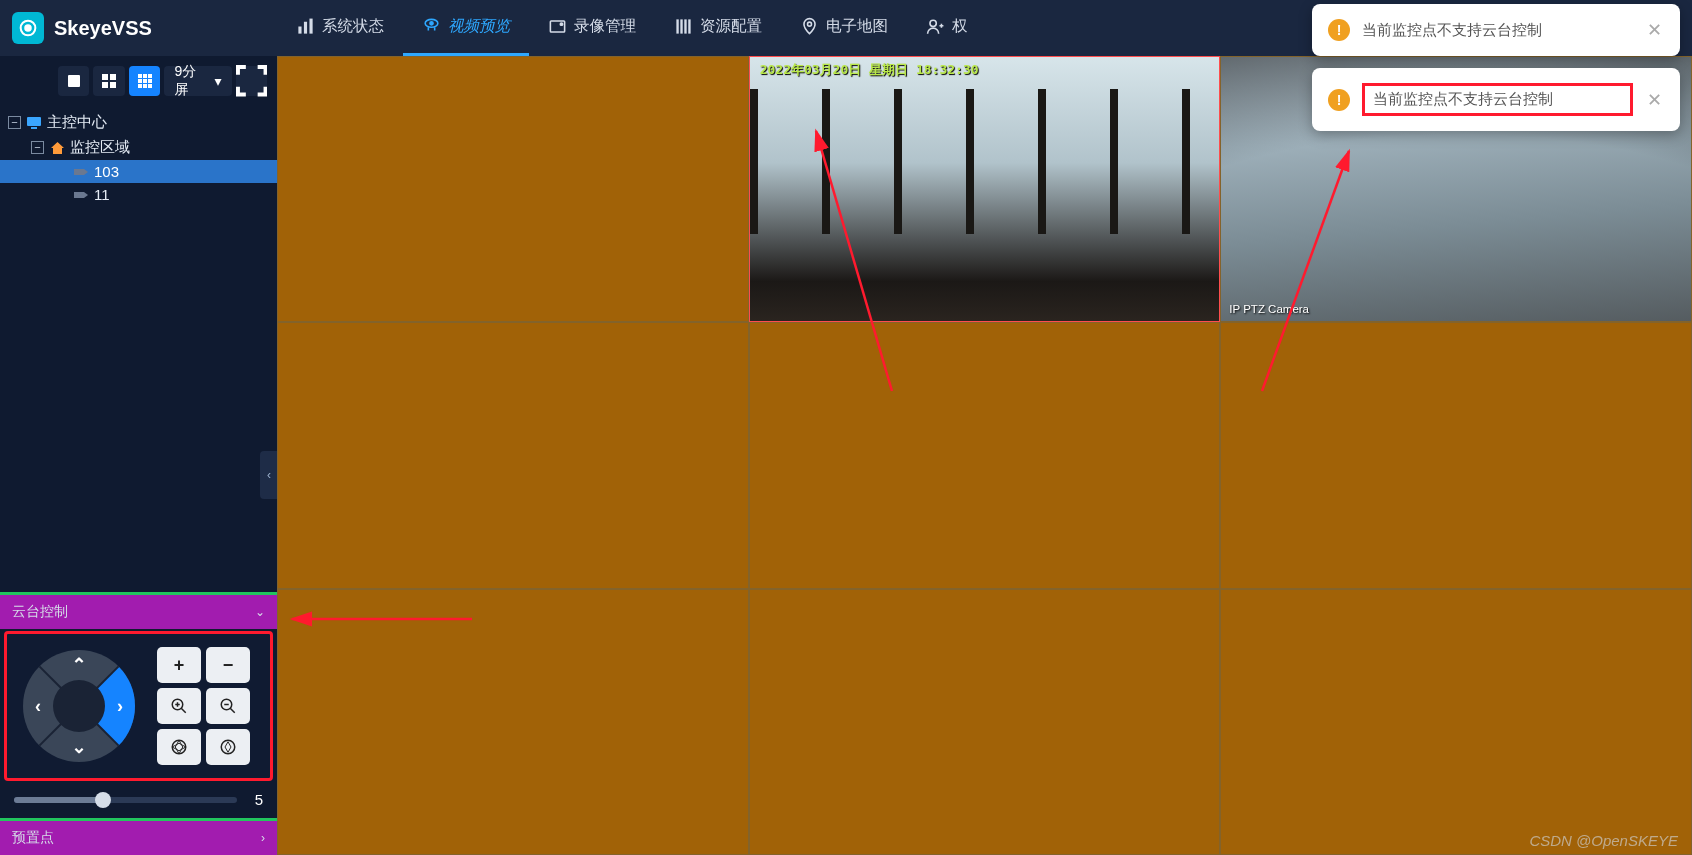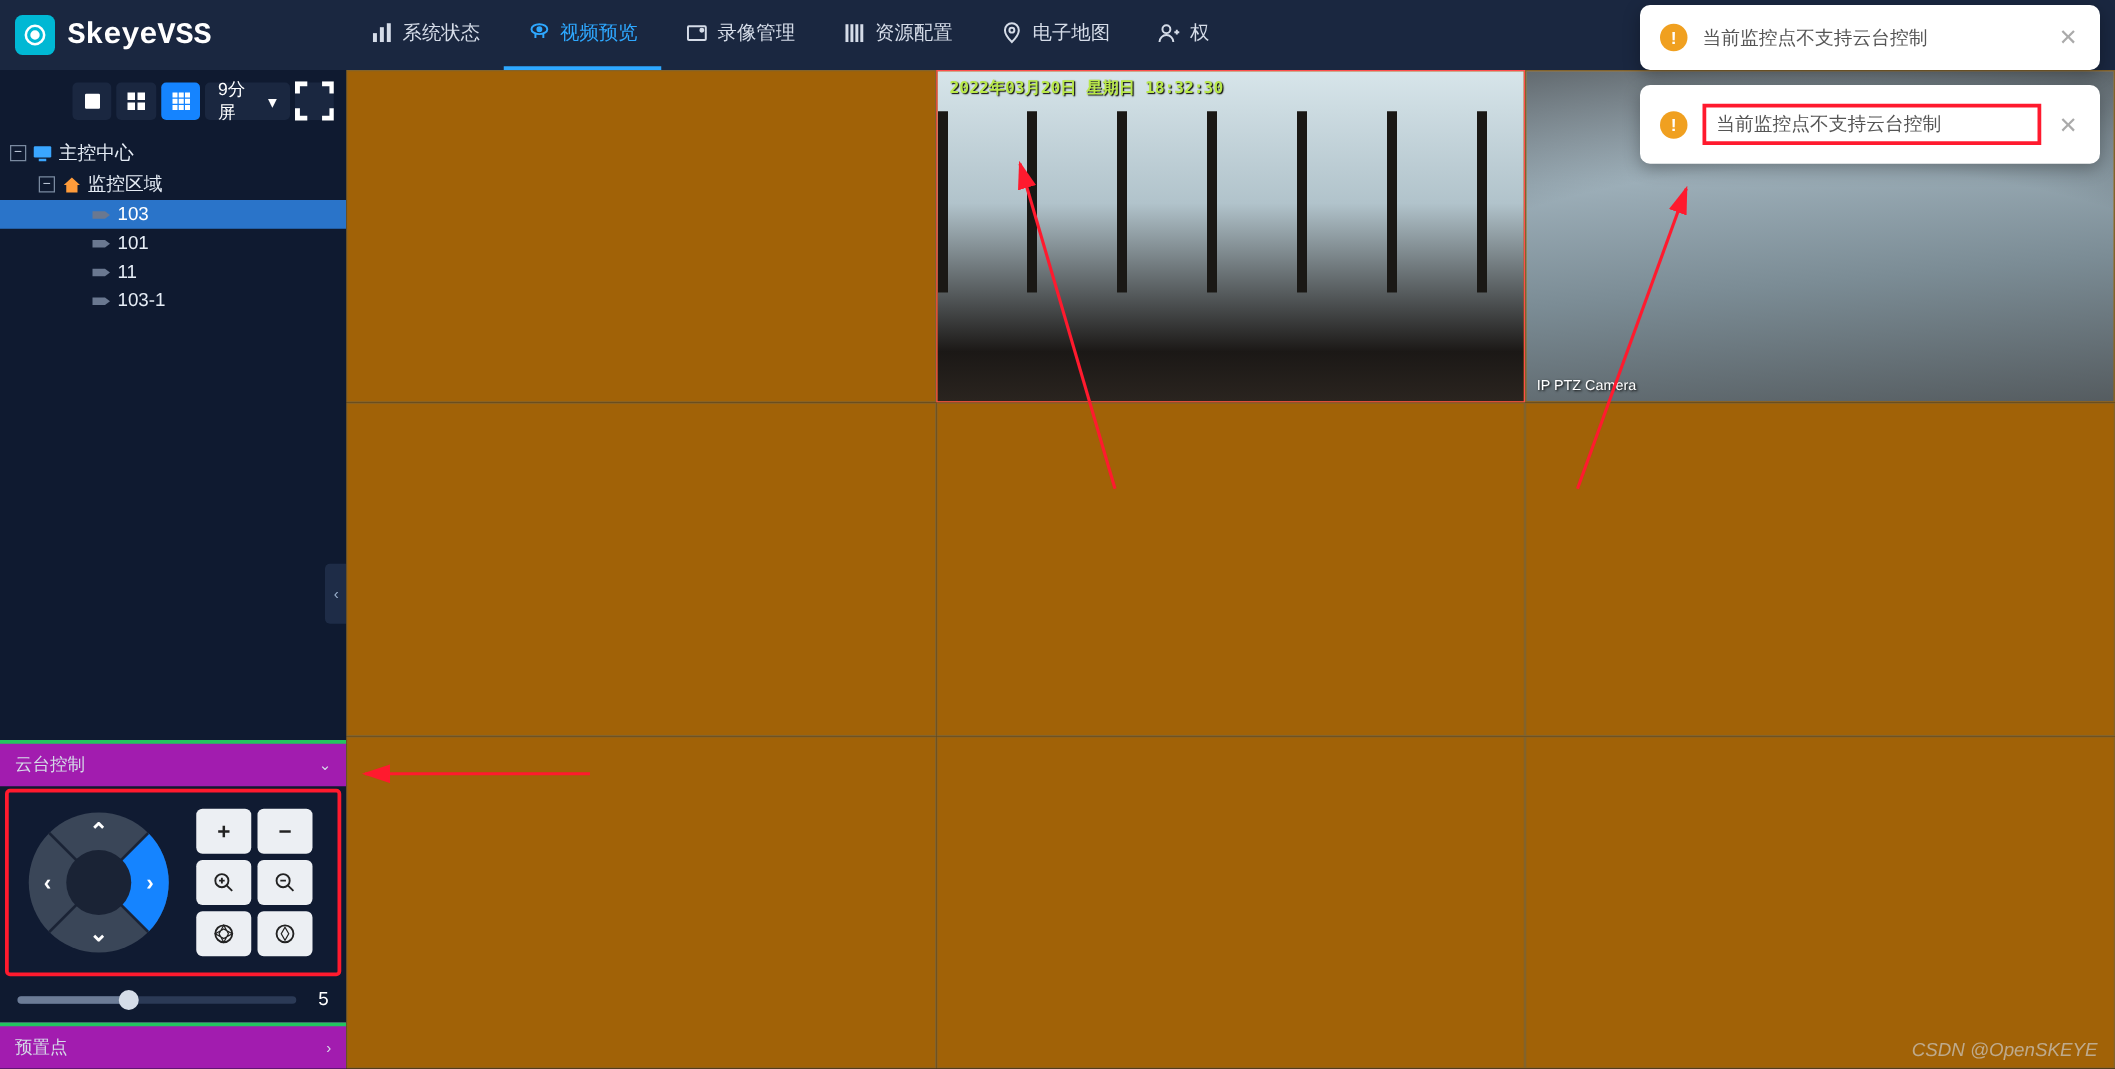--- a/index.html
+++ b/index.html
@@ -2,24 +2,24 @@
 <html><head>
 <meta charset="utf-8">
 <style>
 * { margin: 0; padding: 0; box-sizing: border-box; font-family: "Microsoft YaHei", Arial, sans-serif; }
 body { background: #0a1525; color: #fff; width: 1692px; height: 855px; overflow: hidden; position: relative; }
 
 .topbar { height: 56px; background: #1a2740; display: flex; align-items: center; padding: 0 12px; }
 .logo { display: flex; align-items: center; gap: 10px; width: 265px; }
 .logo-icon { width: 32px; height: 32px; border-radius: 6px; background: #00b8d4; display: flex; align-items: center; justify-content: center; }
 .logo-icon svg { width: 22px; height: 22px; }
-.logo-text { font-size: 24px; font-weight: 600; color: #fff; font-family: Liberation Mono, monospace; }
+.logo-text { font-size: 20px; font-weight: 600; color: #fff; }
 .nav { display: flex; gap: 0; }
 .nav-item { display: flex; align-items: center; gap: 7px; padding: 10px 19px; height: 56px; cursor: pointer; color: #d5dce8; font-size: 15.5px; border-bottom: 3px solid transparent; }
-.nav-item.active { color: #2ea8ff; border-bottom-color: #2ea8ff; }
+.nav-item.active { color: #2ea8ff; border-bottom-color: #2ea8ff; font-style: italic; }
 .nav-item svg { width: 19px; height: 19px; }
 
 .main { display: flex; height: calc(100% - 56px); }
 .sidebar { width: 277px; background: #0f1a30; display: flex; flex-direction: column; position: relative; }
 .toolbar { padding: 10px; display: flex; gap: 4px; align-items: center; margin-left: 48px; }
 .view-btn { width: 32px; height: 30px; background: #1a2740; border-radius: 4px; display: flex; align-items: center; justify-content: center; cursor: pointer; }
 .view-btn.active { background: #1584ff; }
 .view-btn svg { width: 16px; height: 16px; fill: #fff; }
 .layout-sel { background: #1a2740; color: #fff; height: 30px; padding: 0 10px; border-radius: 4px; display: flex; align-items: center; gap: 5px; font-size: 14px; cursor: pointer; }
 .fs-btn { width: 32px; height: 30px; background: #1a2740; border-radius: 4px; display: flex; align-items: center; justify-content: center; cursor: pointer; margin-left: auto; }
@@ -209,39 +209,21 @@
           </span>
         <span class="tree-lbl">103</span>
       </div>
       <div class="tree-row">
         <span class="tree-spc" style="width:60px"></span>
         <span class="tree-ico">
             <svg width="16" height="10" viewBox="0 0 16 10">
               <path d="M1 2h10l4 3-4 3H1z" fill="#6a7890"></path>
             </svg>
           </span>
-        <span class="tree-lbl">101</span>
-      </div>
-      <div class="tree-row">
-        <span class="tree-spc" style="width:60px"></span>
-        <span class="tree-ico">
-            <svg width="16" height="10" viewBox="0 0 16 10">
-              <path d="M1 2h10l4 3-4 3H1z" fill="#6a7890"></path>
-            </svg>
-          </span>
         <span class="tree-lbl">11</span>
-      </div>
-      <div class="tree-row">
-        <span class="tree-spc" style="width:60px"></span>
-        <span class="tree-ico">
-            <svg width="16" height="10" viewBox="0 0 16 10">
-              <path d="M1 2h10l4 3-4 3H1z" fill="#6a7890"></path>
-            </svg>
-          </span>
-        <span class="tree-lbl">103-1</span>
       </div>
     </div>
 
     <div class="collapse-handle">‹</div>
 
     <div class="ptz-sec">
       <div class="sec-head">
         <span>云台控制</span>
         <span class="chev">⌄</span>
       </div>

